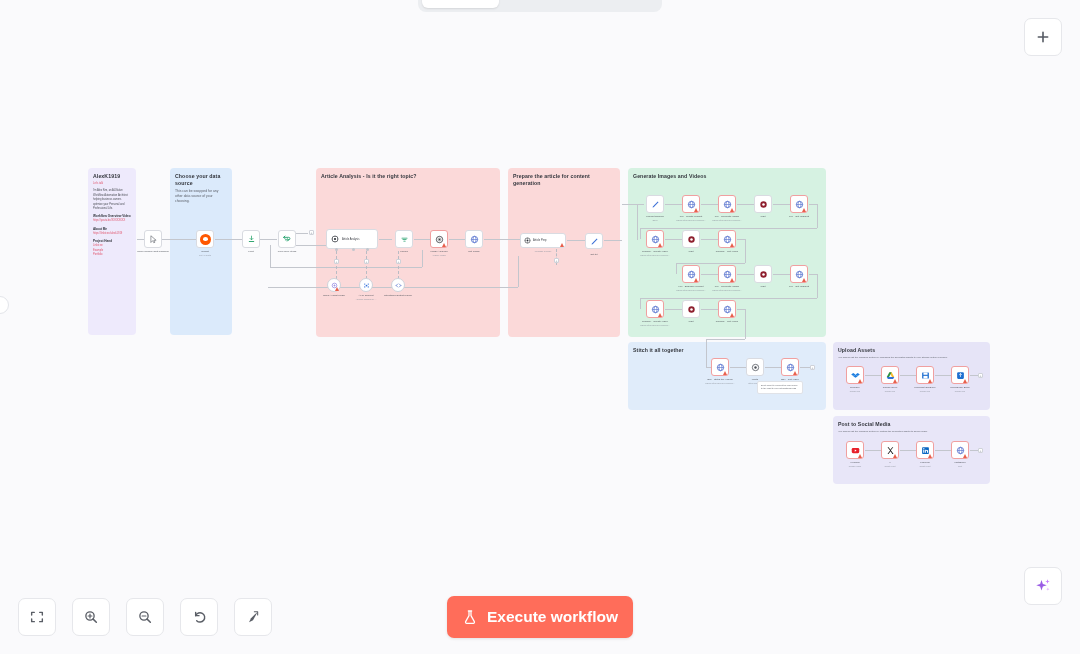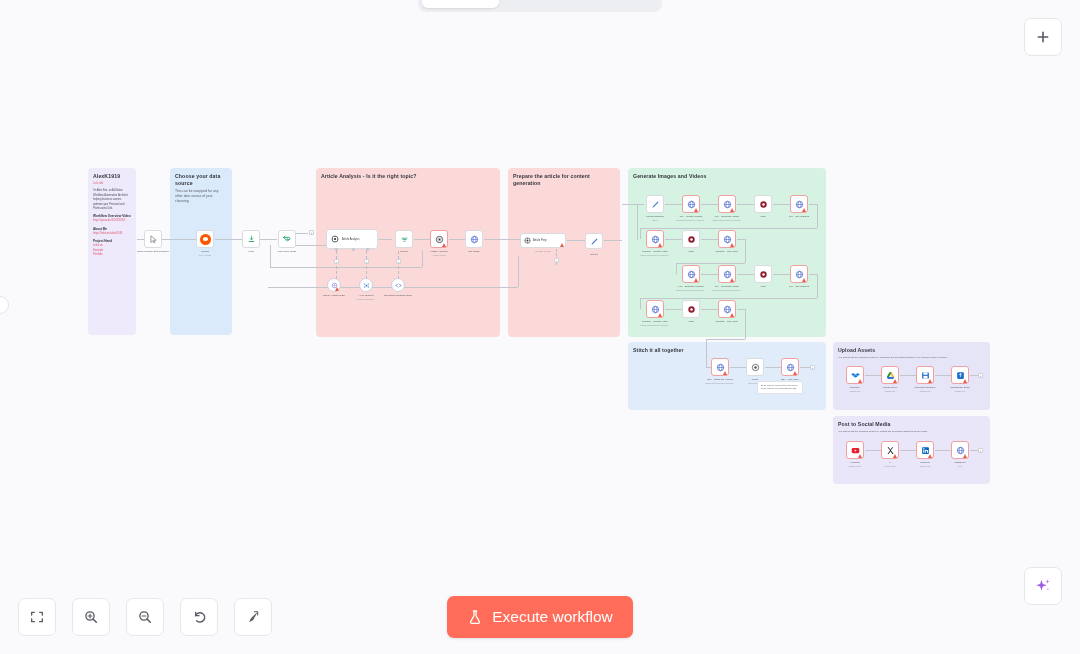--- a/index.html
+++ b/index.html
@@ -50,21 +50,21 @@
     border: 1px solid #e6e7eb; border-radius: 7px;
     display: flex; align-items: center; justify-content: center;
   }
 
   
   .execute-btn {
     position: absolute; left: 447px; top: 596px;
     width: 186px; height: 42px;
     background: #ff6d5a; border-radius: 7px;
     display: flex; align-items: center; justify-content: center; gap: 9px;
-    color: #fff; font-size: 15.5px; font-weight: 400;
+    color: #fff; font-size: 15.5px; font-weight: 700;
     box-shadow: 0 1px 3px rgba(0,0,0,.10);
   }
 
   
   .canvas { position: absolute; inset: 0; }
 
   
   .sticky { position: absolute; border-radius: 4px; overflow: hidden; }
   .sticky-title {
     font-size: 5.2px; font-weight: 700; color: #33363d;

